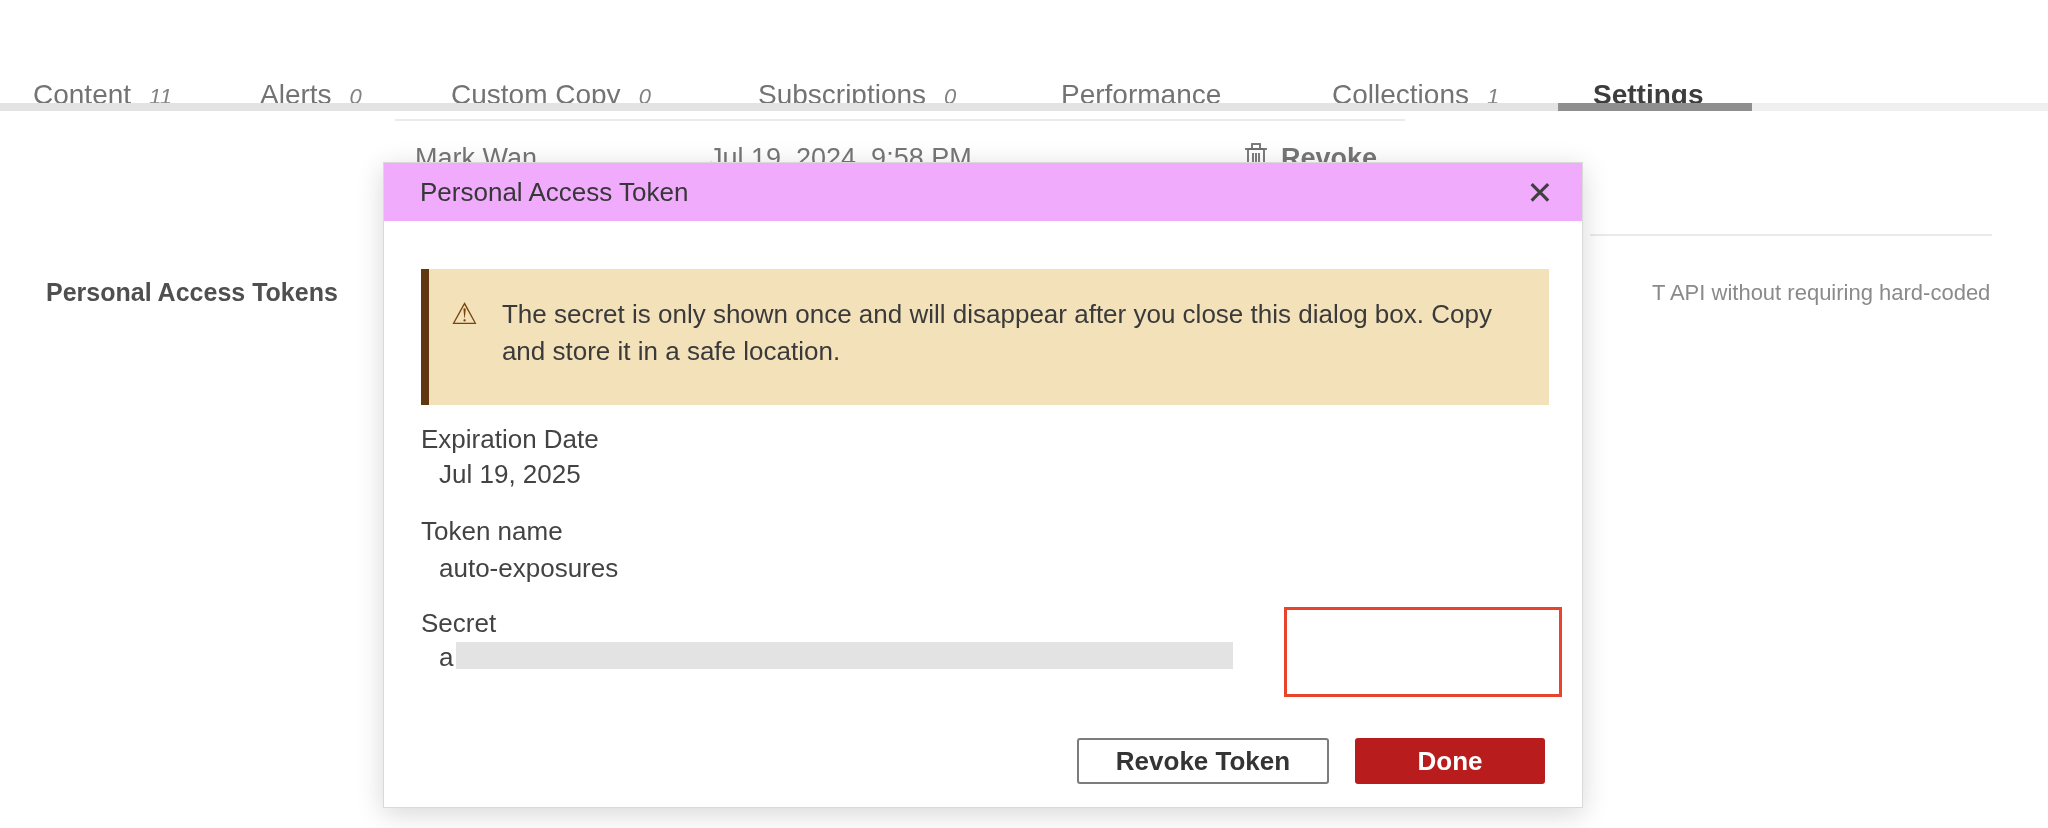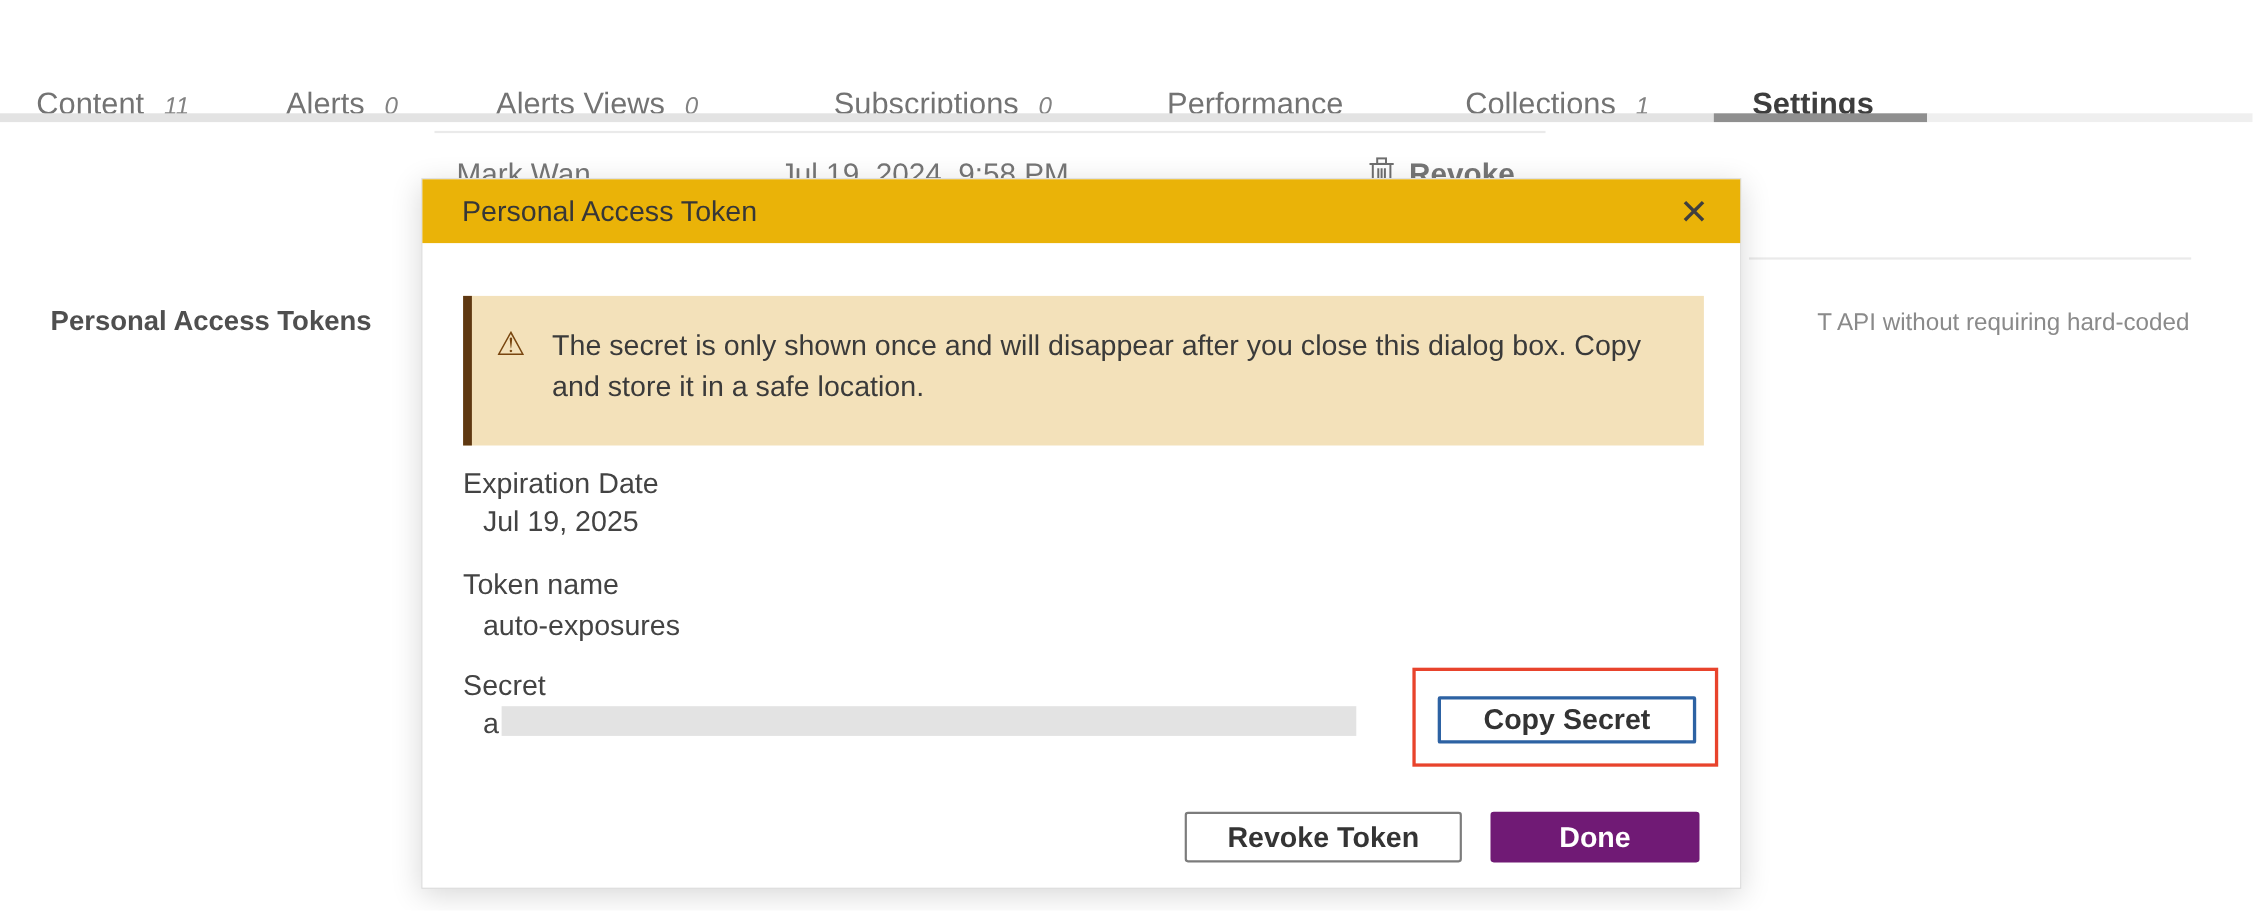--- a/index.html
+++ b/index.html
@@ -36,21 +36,21 @@
   .section-label { position:absolute; top:278px; left:46px; font-size:25px; font-weight:bold; color:#4f4f4f; z-index:1; }
   .fragment { position:absolute; top:280px; left:1652px; font-size:22px; color:#8a8a8a; white-space:nowrap; z-index:1; }
 
   
   .dialog {
     position:absolute; left:383px; top:162px; width:1200px; height:646px;
     background:#ffffff; border:1px solid #d9d9d9;
     box-shadow:0 6px 26px rgba(0,0,0,0.16); z-index:10;
   }
   .dialog-header {
-    position:relative; height:58px; background:#eab308;
+    position:relative; height:58px; background:#f0abfc;
     display:flex; align-items:center; padding-left:36px;
   }
   .dialog-title { font-size:26px; color:#373737; }
   .dialog-close {
     position:absolute; right:20px; top:8px; width:44px; height:44px;
     display:flex; align-items:center; justify-content:center;
     font-size:32px; color:#3f3f3f; cursor:pointer; line-height:1;
   }
 
   .warning-box {
@@ -74,21 +74,21 @@
   .copy-btn {
     position:absolute; left:923px; top:470px; width:235px; height:43px;
     border:3px solid #2d62a3; border-radius:2px; color:#333333;
   }
   .revoke-btn {
     position:absolute; left:693px; top:575px; width:252px; height:46px;
     border:2px solid #7c7c7c; border-radius:3px; color:#343434;
   }
   .done-btn {
     position:absolute; left:971px; top:575px; width:190px; height:46px;
-    border:none; border-radius:3px; background:#701a75; color:#ffffff;
+    border:none; border-radius:3px; background:#b91c1c; color:#ffffff;
   }
 
   .annotation-rect {
     position:absolute; left:1284px; top:607px; width:278px; height:90px;
     border:3px solid #e8432c; z-index:30; pointer-events:none;
   }
 </style>
 </head>
 <body>
 
@@ -96,21 +96,21 @@
 
   <div class="tab" style="left:33px">
     <span>Content</span>
     <span class="count">11</span>
   </div>
   <div class="tab" style="left:260px">
     <span>Alerts</span>
     <span class="count">0</span>
   </div>
   <div class="tab" style="left:451px">
-    <span>Alerts Views</span>
+    <span>Custom Copy</span>
     <span class="count">0</span>
   </div>
   <div class="tab" style="left:758px">
     <span>Subscriptions</span>
     <span class="count">0</span>
   </div>
   <div class="tab" style="left:1061px">
     <span>Performance</span>
 
   </div>
@@ -160,20 +160,19 @@
     <div class="field-label lbl-exp">Expiration Date</div>
     <div class="field-value val-exp">Jul 19, 2025</div>
 
     <div class="field-label lbl-tok">Token name</div>
     <div class="field-value val-tok">auto-exposures</div>
 
     <div class="field-label lbl-sec">Secret</div>
     <div class="field-value val-sec">a</div>
     <div class="secret-bar"></div>
 
-    <div class="btn copy-btn">Copy Secret</div>
     <div class="btn revoke-btn">Revoke Token</div>
     <div class="btn done-btn">Done</div>
   </div>
 
   <div class="annotation-rect"></div>
 
 </div>
 
 </body></html>

